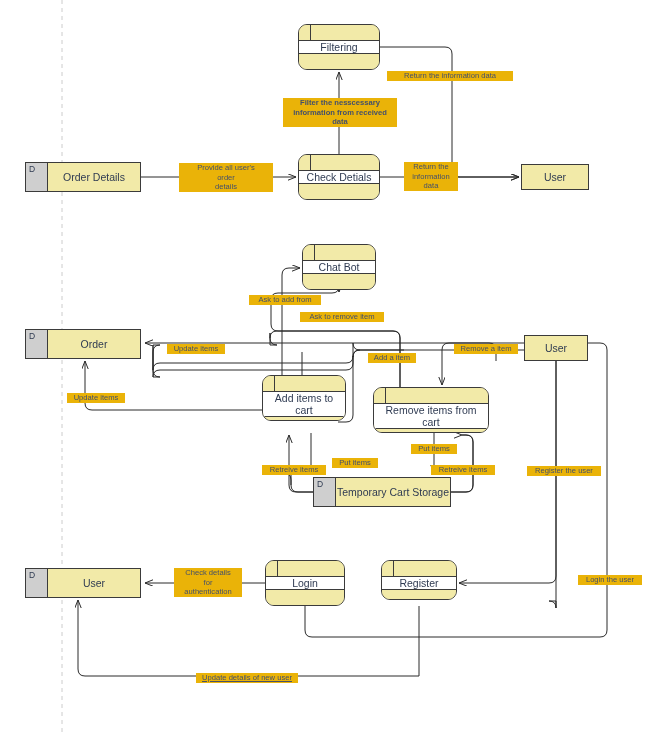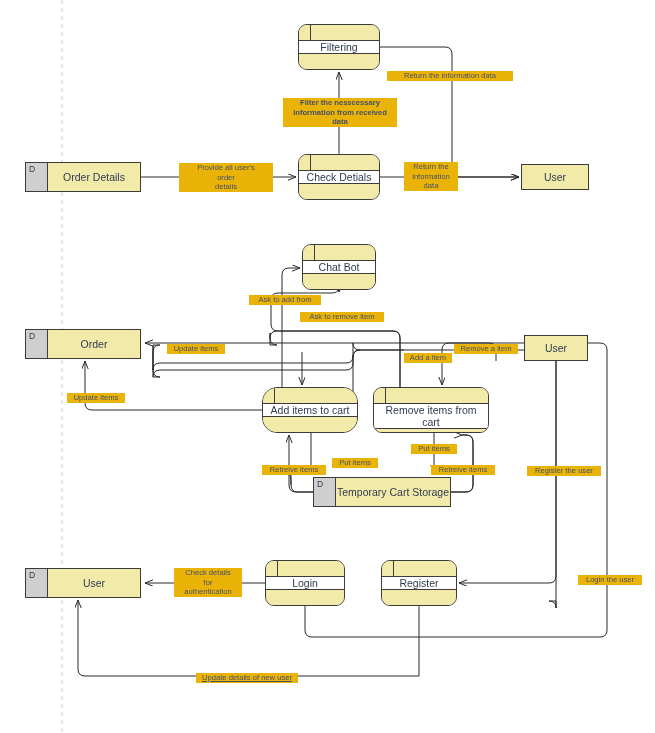--- a/index.html
+++ b/index.html
@@ -225,21 +225,21 @@
   <div class="process" style="left:302px; top:244px; width:74px; height:46px;">
     <div class="band-top">
         <i class="tick"></i>
       </div>
     <div class="band-mid">
         <span>Chat Bot</span>
       </div>
     <div class="band-bot"></div>
   </div>
 
-  <div class="process" style="left:262px; top:387px; width:96px; height:46px;border-radius:15px;">
+  <div class="process" style="left:262px; top:375px; width:84px; height:46px;">
     <div class="band-top">
         <i class="tick"></i>
       </div>
     <div class="band-mid">
         <span>Add items to cart</span>
       </div>
     <div class="band-bot"></div>
   </div>
 
   <div class="process" style="left:373px; top:387px; width:116px; height:46px;">
@@ -255,21 +255,21 @@
   <div class="process" style="left:265px; top:560px; width:80px; height:46px;">
     <div class="band-top">
         <i class="tick"></i>
       </div>
     <div class="band-mid">
         <span>Login</span>
       </div>
     <div class="band-bot"></div>
   </div>
 
-  <div class="process" style="left:381px; top:560px; width:76px; height:46px;">
+  <div class="process" style="left:381px; top:560px; width:76px; height:40px;">
     <div class="band-top">
         <i class="tick"></i>
       </div>
     <div class="band-mid">
         <span>Register</span>
       </div>
     <div class="band-bot"></div>
   </div>
 
   <div class="entity" style="left:521px; top:164px; width:68px; height:26px;">User</div>
@@ -291,21 +291,21 @@
 data</div>
 
   <div class="flabel" style="left:249px; top:295px; width:70px;">Ask to add from</div>
 
   <div class="flabel" style="left:300px; top:312px; width:82px;">Ask to remove item</div>
 
   <div class="flabel" style="left:167px; top:344px; width:56px;">Update items</div>
 
   <div class="flabel" style="left:67px; top:393px; width:56px;">Update items</div>
 
-  <div class="flabel" style="left:404px; top:353px; width:46px;">Add a item</div>
+  <div class="flabel" style="left:368px; top:353px; width:46px;">Add a item</div>
 
   <div class="flabel" style="left:454px; top:344px; width:62px;">Remove a item</div>
 
   <div class="flabel" style="left:262px; top:465px; width:62px;">Retreive items</div>
 
   <div class="flabel" style="left:332px; top:458px; width:44px;">Put items</div>
 
   <div class="flabel" style="left:411px; top:444px; width:44px;">Put items</div>
 
   <div class="flabel" style="left:431px; top:465px; width:62px;">Retreive items</div>

